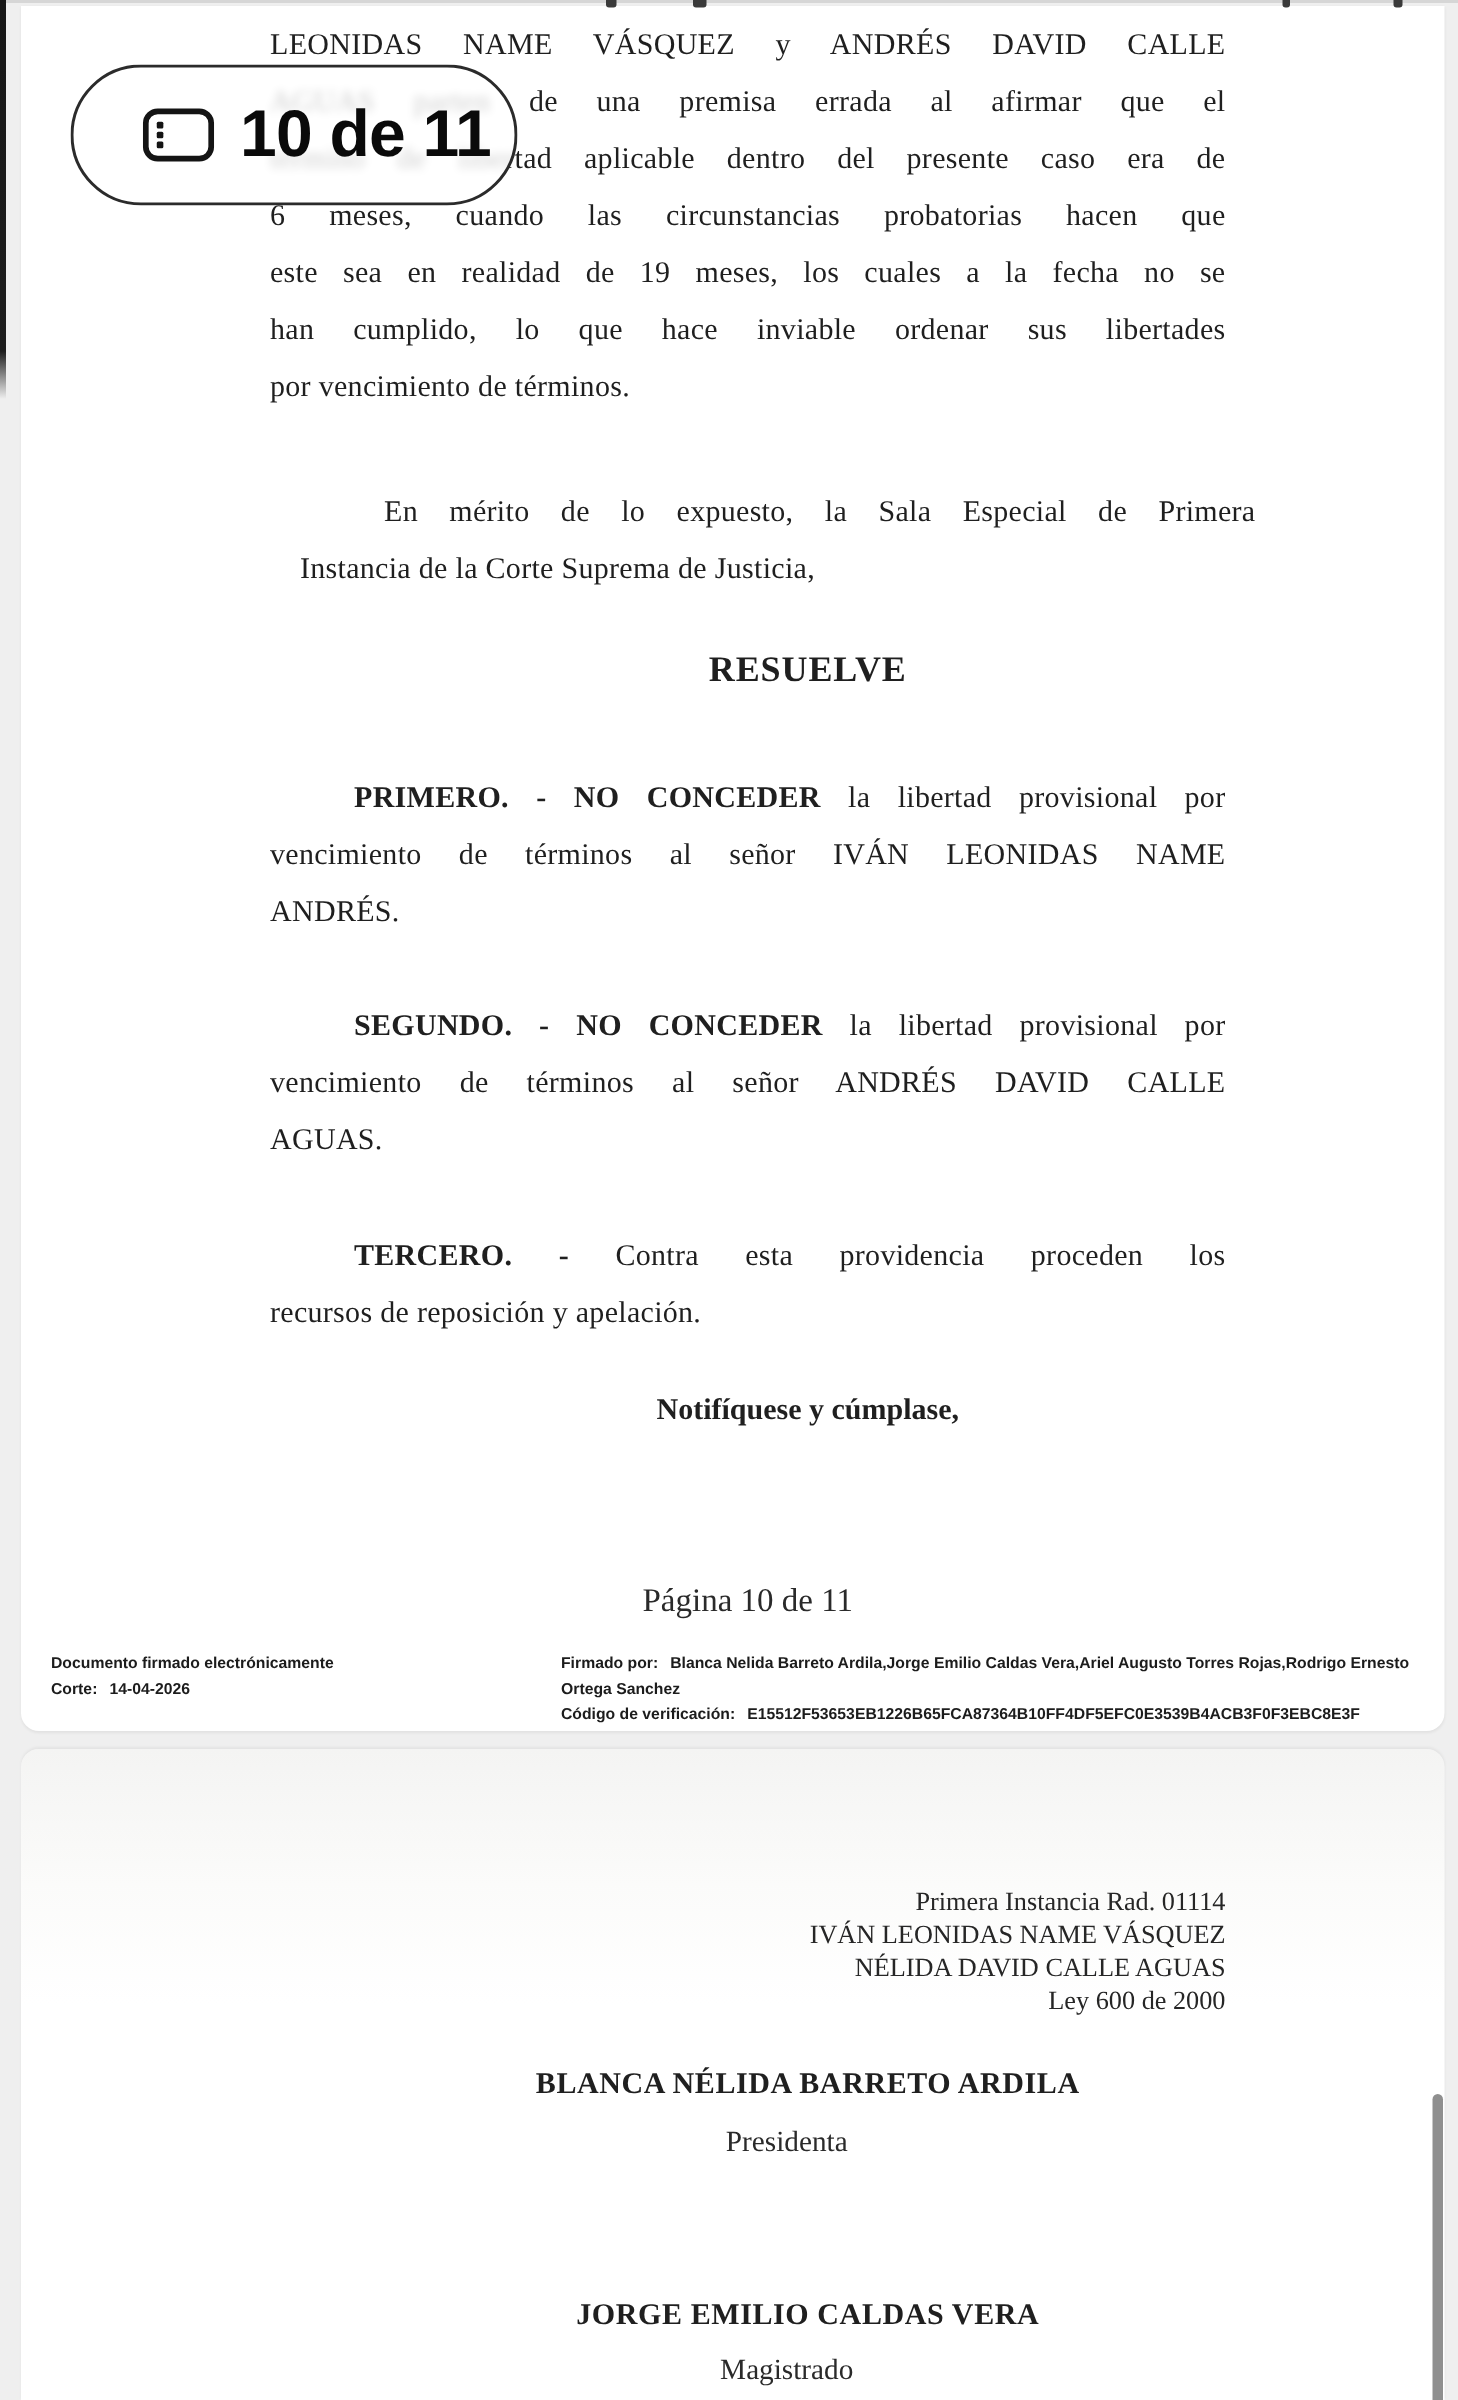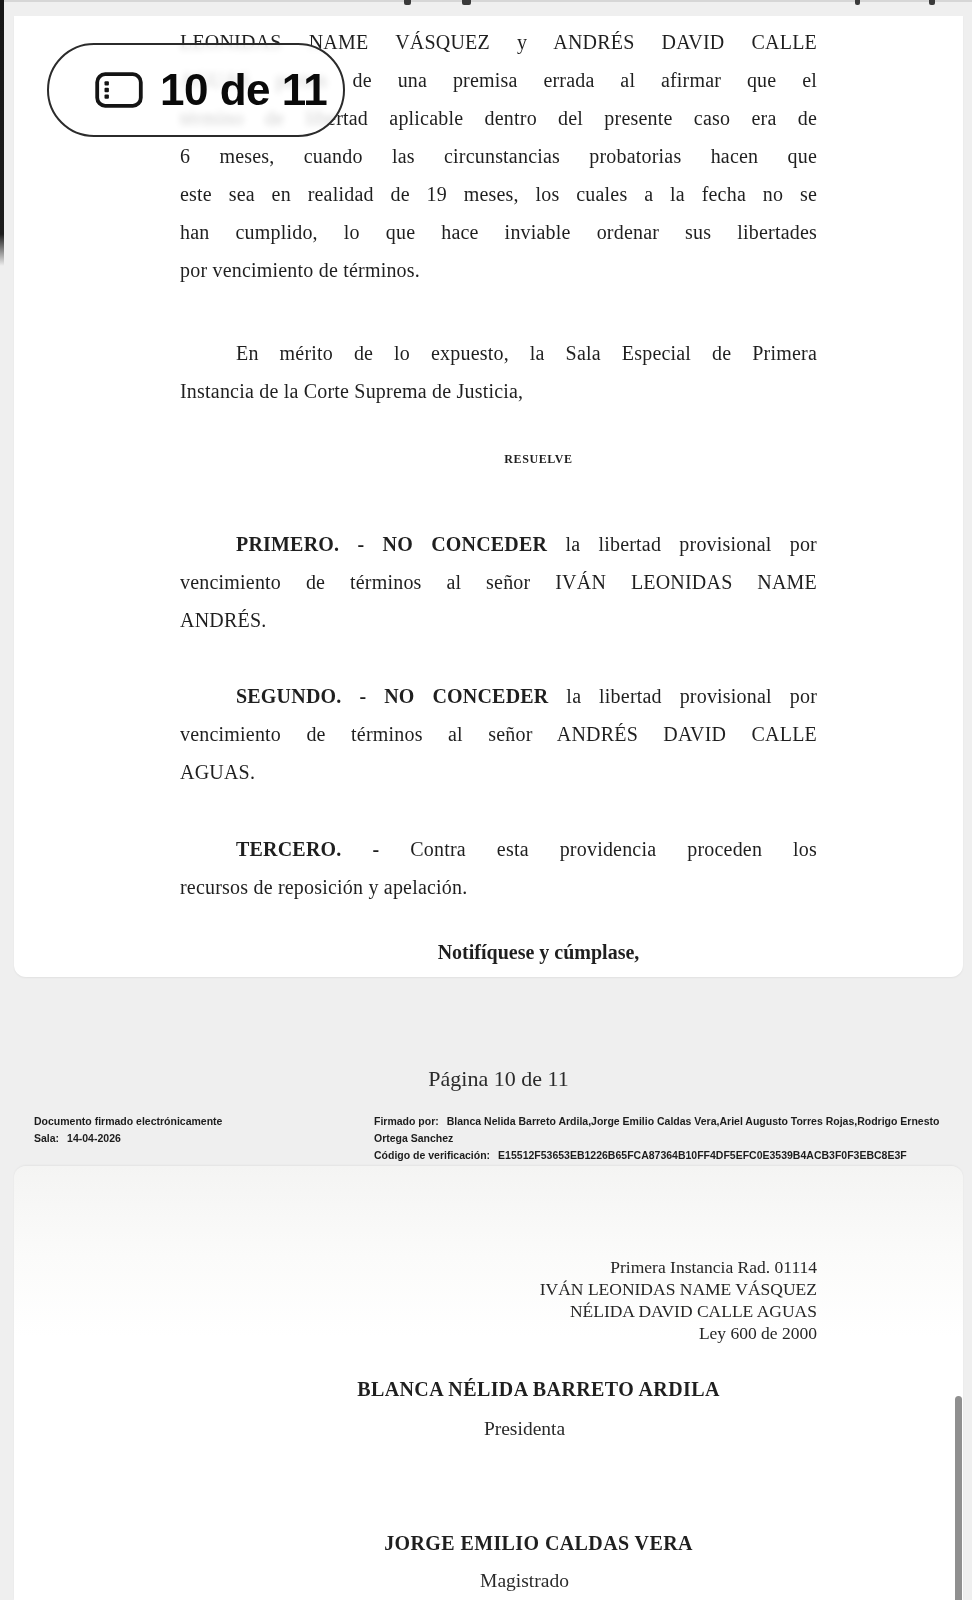--- a/index.html
+++ b/index.html
@@ -4,39 +4,39 @@
 <style>
   html,body{margin:0;padding:0;}
   body{
     width:972px;height:1600px;position:relative;overflow:hidden;
     background:#efefef;
     font-family:"Liberation Serif","DejaVu Serif",serif;
     color:#1f1f1f;
   }
   
   .page{position:absolute;left:14px;width:949px;background:#ffffff;}
-  .page-10{top:16px;height:961px;border-radius:0 0 12px 12px;
+  .page-10{top:4px;height:1150px;border-radius:0 0 12px 12px;
     box-shadow:0 1px 2px rgba(0,0,0,0.06);}
   .page-11{top:1166px;height:434px;border-radius:12px 12px 0 0;
     background:linear-gradient(180deg,#f4f4f3 0%,#fbfbfa 90px,#ffffff 170px);
     box-shadow:0 -1px 2px rgba(0,0,0,0.05);}
   .top-hairline{position:absolute;top:0;left:0;width:972px;height:2px;
     background:rgba(190,190,190,.5);z-index:6;}
   
   .col{position:absolute;left:166px;width:637px;}
   .bodyline{font-size:20px;line-height:38px;text-align:justify;text-align-last:justify;
     letter-spacing:.2px;}
   .lastline{text-align:left;text-align-last:left;}
   .indent{padding-left:56px;}
   .center-b{font-weight:bold;text-align:center;text-align-last:center;padding-left:40px;}
   .b{font-weight:bold;}
   
   .p1{top:7px;}
-  .p2{top:318px;}
-  .h-resuelve{top:424px;font-size:12px;line-height:38px;letter-spacing:.6px;}
+  .p2{top:318px;margin-left:20px;}
+  .h-resuelve{top:424px;font-size:24px;line-height:38px;letter-spacing:.6px;}
   .p3{top:509px;}
   .p4{top:661px;}
   .p5{top:814px;}
   .h-notif{top:917px;font-size:20px;line-height:38px;}
   .pagelabel{top:1048px;font-size:22px;line-height:30px;text-align:center;
     text-align-last:center;color:#2a2a2a;}
   
   .fineprint{position:absolute;font-family:"Liberation Sans",sans-serif;
     font-weight:bold;font-size:10.5px;line-height:17px;color:#1c1c1c;}
   .fp-left{left:20px;top:1097px;width:320px;}
@@ -109,21 +109,21 @@
     <div class="indent"><span class="b">TERCERO. -</span><span> Contra esta providencia proceden los</span></div>
     <div class="lastline">recursos de reposición y apelación.</div>
   </div>
 
   <div class="col center-b h-notif">Notifíquese y cúmplase,</div>
 
   <div class="col pagelabel">Página 10 de 11</div>
 
   <div class="fineprint fp-left">
     <div class="fp-row">Documento firmado electrónicamente</div>
-    <div class="fp-row"><span class="lbl">Sala:</span><span>14-04-2026</span></div>
+    <div class="fp-row"><span class="lbl">Corte:</span><span>14-04-2026</span></div>
   </div>
 
   <div class="fineprint fp-right">
     <div class="fp-row"><span class="lbl">Firmado por:</span><span>Blanca Nelida Barreto Ardila,Jorge Emilio Caldas Vera,Ariel Augusto Torres Rojas,Rodrigo Ernesto Ortega Sanchez</span></div>
     <div class="fp-row"><span class="lbl">Código de verificación:</span><span>E15512F53653EB1226B65FCA87364B10FF4DF5EFC0E3539B4ACB3F0F3EBC8E3F</span></div>
   </div>
 </div>
 
 <div class="page page-11">
   <div class="p11-head">

